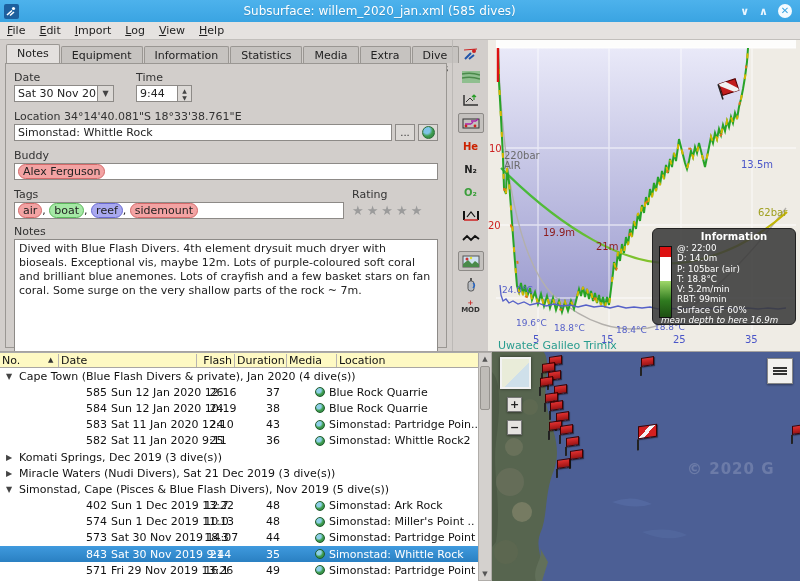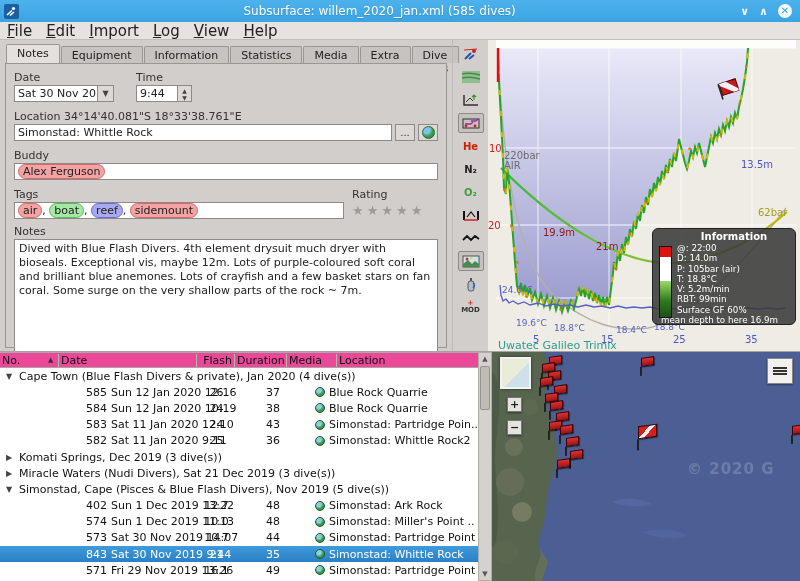--- a/index.html
+++ b/index.html
@@ -8,21 +8,21 @@
 
   
   .titlebar{position:absolute;left:0;top:0;width:800px;height:22px;background:linear-gradient(#4db2ec,#3aa4e2);display:flex;align-items:center;color:#fff;font-size:12px;}
   .tb-icon{width:15px;height:15px;margin-left:4px;background:#1d5f9e;border-radius:2px;display:flex;align-items:center;justify-content:center;flex:0 0 auto;}
   .tb-title{flex:1;text-align:center;text-shadow:0 1px 1px rgba(0,0,0,.15);}
   .tb-controls{display:flex;align-items:center;gap:10px;margin-right:8px;}
   .tb-min,.tb-max{font-size:11px;font-weight:bold;color:#eaf6ff;cursor:default;}
   .tb-close{width:14px;height:14px;border-radius:50%;background:#f4fbff;color:#3aa4e2;font-size:10px;line-height:14px;text-align:center;font-weight:bold;}
 
   
-  .menubar{position:absolute;left:0;top:22px;width:800px;height:18px;background:#e5e2e0;border-bottom:1px solid #c2bfbc;display:flex;align-items:center;font-size:15px;color:#222;}
+  .menubar{position:absolute;left:0;top:22px;width:800px;height:18px;background:#e5e2e0;border-bottom:1px solid #c2bfbc;display:flex;align-items:center;font-size:11px;color:#222;}
   .menu-item{padding:1px 7px;}
   .menu-item u{text-decoration:underline;}
 
   
   .notes-panel{position:absolute;left:0;top:40px;width:452px;height:312px;}
   .tabbar{position:absolute;left:6px;top:4px;display:flex;align-items:flex-end;height:19px;}
   .tab{font-size:11px;padding:2px 10px 3px;border:1px solid #9a9793;border-bottom:none;background:#c6c3c0;color:#222;margin-right:1px;border-radius:2px 2px 0 0;height:17px;}
   .tab.active{background:#e3e0de;height:19px;font-weight:normal;}
   .form-frame{position:absolute;left:5px;top:23px;width:442px;height:285px;border:1px solid #9a9793;background:#d2cecb;padding:4px 8px;}
   .lbl{font-size:11px;color:#333;margin:3px 0 1px;}
@@ -58,21 +58,21 @@
   .chart{position:absolute;left:488px;top:40px;width:312px;height:312px;background:#efece5;}
   .infobox{position:absolute;left:164px;top:188px;width:144px;height:97px;background:rgba(58,58,58,.88);border:1px solid #222;border-radius:6px;color:#fff;padding:2px 4px 2px 24px;}
   .infobox .ib-title{font-size:10px;font-weight:bold;text-align:center;margin-bottom:1px;}
   .infobox .ib-line{font-size:8.7px;line-height:10.3px;white-space:nowrap;}
   .ib-bar{position:absolute;left:6px;top:17px;width:13px;height:72px;border:1px solid #111;background:#fff;}
   .ib-bar .seg-red{position:absolute;left:0;top:0;width:100%;height:10px;background:#dd1111;}
   .ib-bar .seg-grad{position:absolute;left:0;bottom:0;width:100%;height:36px;background:linear-gradient(#9fd86a,#2f7a1f 55%,#1d4f12);}
 
   
   .divelist{position:absolute;left:0;top:352px;width:478px;height:229px;background:#fff;border-top:1px solid #aaa;font-size:11px;color:#111;}
-  .dl-head{display:flex;height:15px;background:#ec4899;border-bottom:1px solid #a9a6a3;align-items:center;}
+  .dl-head{display:flex;height:15px;background:#fef9c3;border-bottom:1px solid #a9a6a3;align-items:center;}
   .dl-head span{padding:0 2px;}
   .h-no{width:46px;}
   .h-sort{width:12px;font-size:7px;color:#333;}
   .h-date{width:138px;border-left:1px solid #b7b4b1;}
   .h-depth{width:38px;text-align:right;border-left:1px solid #b7b4b1;}
   .h-dur{width:52px;text-align:right;border-left:1px solid #b7b4b1;}
   .h-media{width:50px;border-left:1px solid #b7b4b1;}
   .h-loc{flex:1;border-left:1px solid #b7b4b1;}
   .dl-row{height:16.2px;display:flex;align-items:center;white-space:nowrap;}
   .dl-row.selected{background:linear-gradient(#3f9ade,#2a80c2);color:#fff;}
@@ -336,21 +336,21 @@
           <div class="seg-grad"></div>
         </div>
       <div class="ib-title">Information</div>
       <div class="ib-line">@: 22:00</div>
       <div class="ib-line">D: 14.0m</div>
       <div class="ib-line">P: 105bar (air)</div>
       <div class="ib-line">T: 18.8°C</div>
       <div class="ib-line">V: 5.2m/min</div>
       <div class="ib-line">RBT: 99min</div>
       <div class="ib-line">Surface GF 60%</div>
-      <div class="ib-line" style="margin-left:-16px;">mean depth to here 16.9m</div>
+      <div class="ib-line" style="margin-left:-16px;font-style:italic;">mean depth to here 16.9m</div>
     </div>
   </div>
 
   <div class="splitter-h"></div>
 
   <div class="divelist">
     <div class="dl-head">
       <span class="h-no">No.</span>
       <span class="h-sort">▲</span>
       <span class="h-date">Date</span>
@@ -426,21 +426,21 @@
           <span class="c-date">Sun 1 Dec 2019 11:13</span>
           <span class="c-depth">10.0</span>
           <span class="c-dur">48</span>
           <span class="c-gap"></span>
           <span class="c-globe"></span>
           <span class="c-loc">Simonstad: Miller's Point ..</span>
         </div>
         <div class="dl-row">
           <span class="c-no">573</span>
           <span class="c-date">Sat 30 Nov 2019 14:07</span>
-          <span class="c-depth">10.7</span>
+          <span class="c-depth">18.3</span>
           <span class="c-dur">44</span>
           <span class="c-gap"></span>
           <span class="c-globe"></span>
           <span class="c-loc">Simonstad: Partridge Point</span>
         </div>
         <div class="dl-row selected">
           <span class="c-no">843</span>
           <span class="c-date">Sat 30 Nov 2019 9:44</span>
           <span class="c-depth">21</span>
           <span class="c-dur">35</span>

